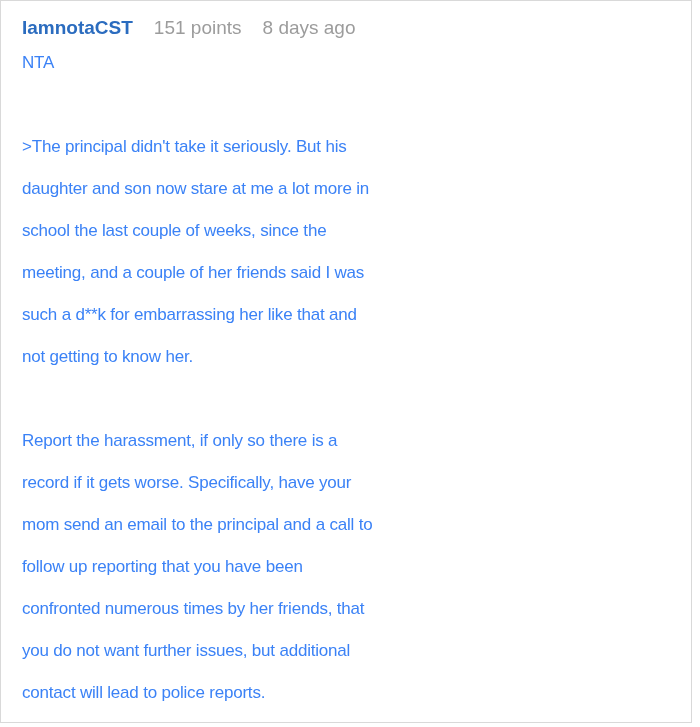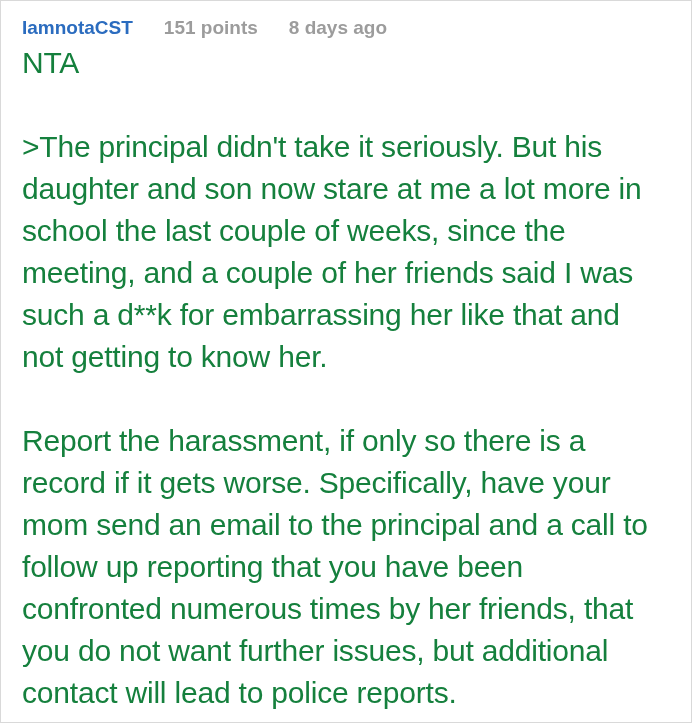--- a/index.html
+++ b/index.html
@@ -21,41 +21,41 @@
     width: 692px;
     height: 723px;
     box-sizing: border-box;
     background: #ffffff;
     border: 1px solid #d9d9d9;
     padding: 13px 18px 0 21px;
   }
   .comment-header {
     display: flex;
     align-items: baseline;
-    gap: 31px;
+    gap: 21px;
     line-height: 27px;
     margin: 0 0 1px 0;
   }
   .username {
     color: #2b6cbf;
     font-weight: 700;
     font-size: 19px;
     text-decoration: none;
     cursor: pointer;
   }
   .meta {
     color: #9c9c9c;
-    font-weight: 700;
+    font-weight: 400;
     font-size: 19px;
   }
   .comment-body p {
     margin: 0 0 42px 0;
-    font-size: 30px;
+    font-size: 17px;
     line-height: 42px;
-    color: #15803d;
+    color: #3b82f6;
     letter-spacing: -0.2px;
     white-space: pre-line;
   }
 </style>
 </head>
 <body>
 
 <div class="comment-card">
 
   <div class="comment-header">

